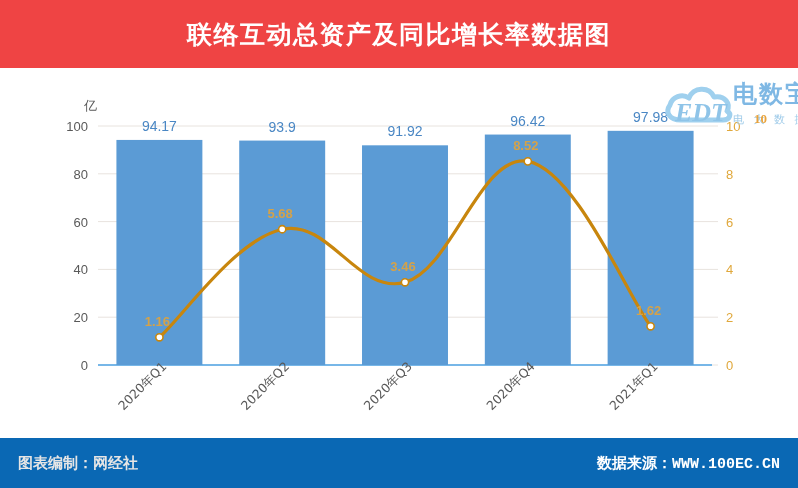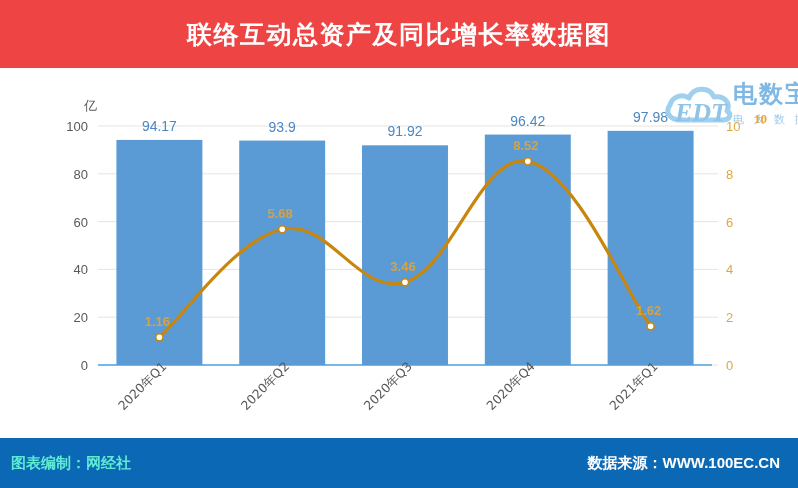--- a/index.html
+++ b/index.html
@@ -38,33 +38,33 @@
   .footer-bar {
     position: absolute;
     left: 0; bottom: 0;
     width: 798px; height: 50px;
     background: #0A68B4;
     display: flex;
     align-items: center;
     justify-content: space-between;
   }
   .footer-left {
-    color: #5eead4;
+    color: #e5e5e5;
     font-size: 15px;
     font-weight: bold;
-    margin-left: 11px;
+    margin-left: 18px;
     font-family: "DejaVu Sans", "Liberation Sans", sans-serif;
     white-space: nowrap;
   }
   .footer-right {
     color: #ffffff;
     font-size: 15px;
     font-weight: bold;
     margin-right: 18px;
-    font-family: Liberation Sans, sans-serif;
+    font-family: Liberation Mono, monospace;
     white-space: nowrap;
   }
 
   
   .chart-area {
     position: absolute;
     left: 0; top: 68px;
     width: 798px; height: 370px;
     background: #ffffff;
   }

